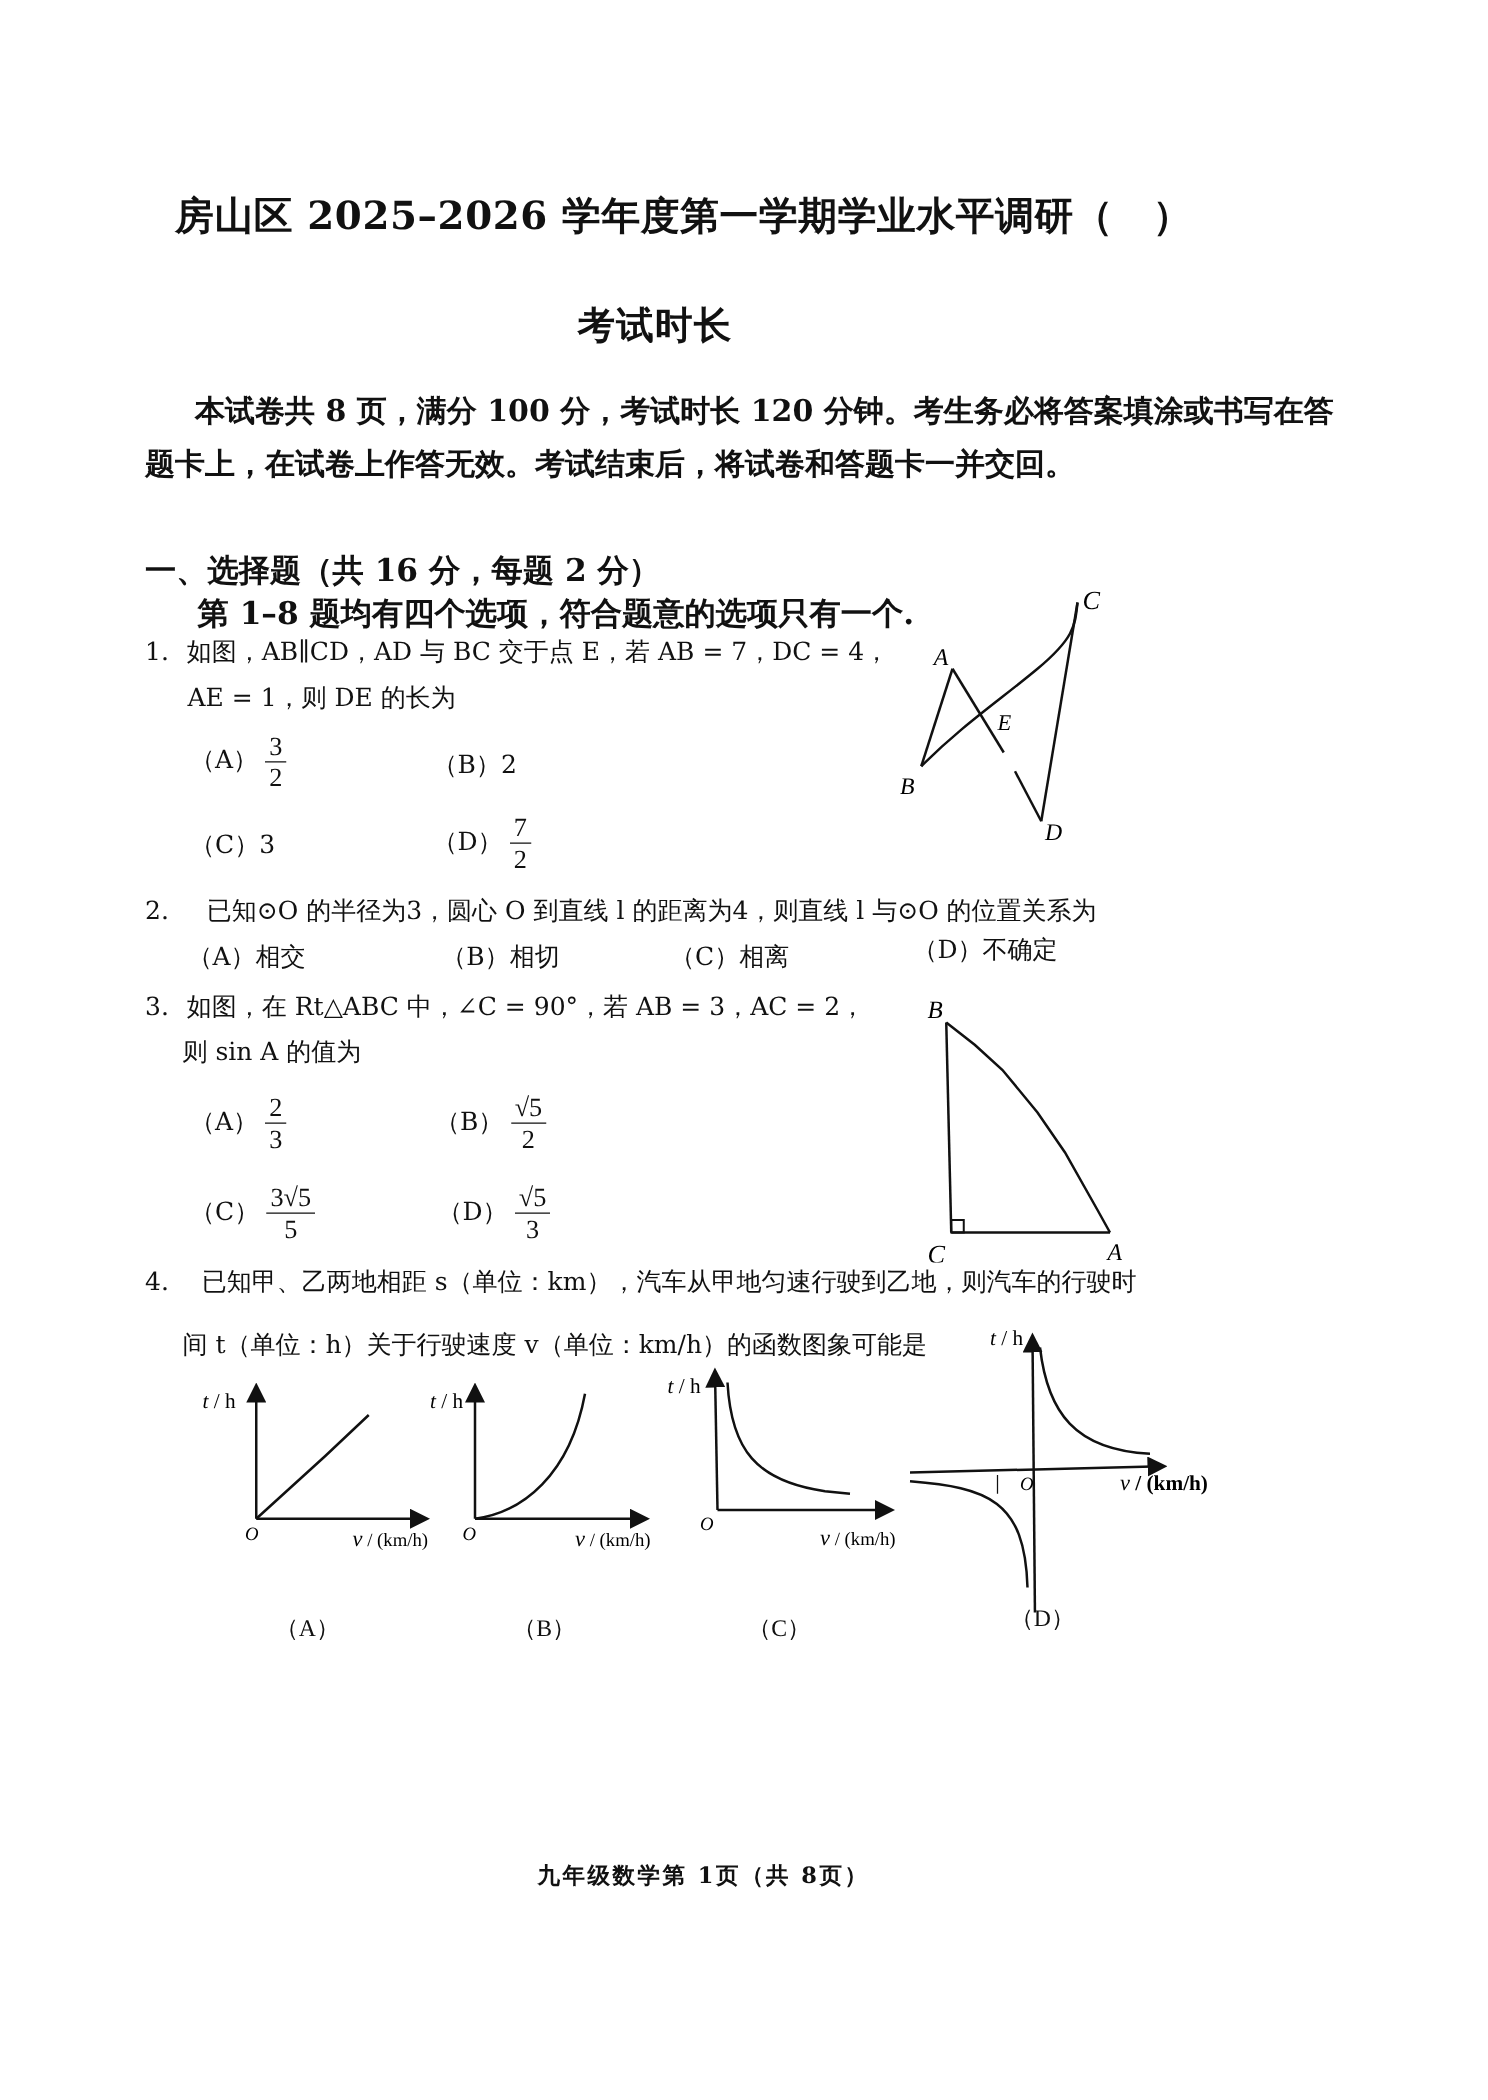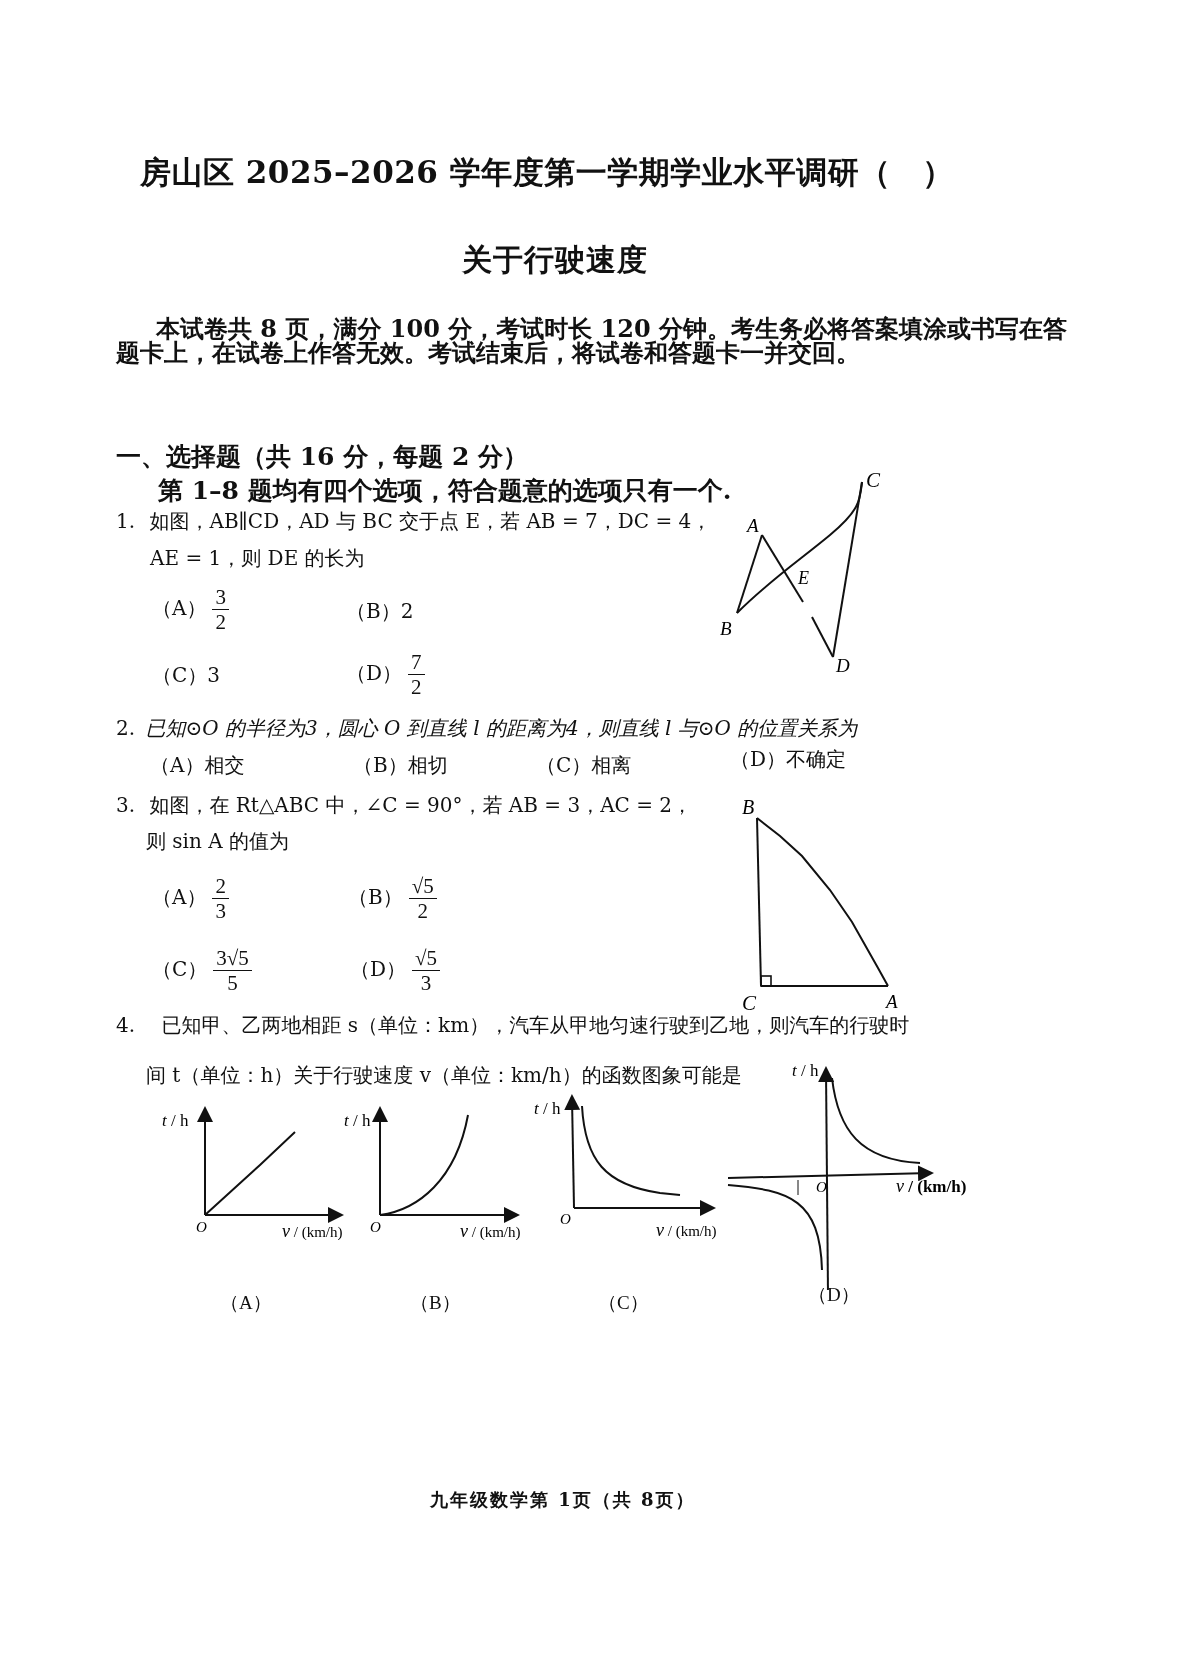--- a/index.html
+++ b/index.html
@@ -17,24 +17,24 @@
   .frac .num { border-bottom:1.6px solid #111; padding:0 3px; }
   .frac .den { padding:0 3px; }
   .cap { font-size:19px; font-family:"Liberation Serif", serif; }
   .footer { left:430px; top:1488px; font-size:18px; font-weight:bold; letter-spacing:2px; }
   svg text { font-family:"Liberation Serif", serif; }
 </style>
 </head>
 <body>
 
 <div class="abs title">房山区 2025–2026 学年度第一学期学业水平调研（　）</div>
-<div class="abs subtitle">关于行驶速度</div>
+<div class="abs subtitle">考试时长</div>
 
 <div class="abs intro" style="left:156px;top:313px;">本试卷共 8 页，满分 100 分，考试时长 120 分钟。考生务必将答案填涂或书写在答</div>
-<div class="abs intro" style="left:116px;top:337px;text-align:center;">题卡上，在试卷上作答无效。考试结束后，将试卷和答题卡一并交回。</div>
+<div class="abs intro" style="left:116px;top:355px;text-align:center;">题卡上，在试卷上作答无效。考试结束后，将试卷和答题卡一并交回。</div>
 
 <div class="abs sec" style="left:116px;top:440px;">一、选择题（共 16 分，每题 2 分）</div>
 <div class="abs sec" style="left:158px;top:474px;">第 1–8 题均有四个选项，符合题意的选项只有一个.</div>
 
 <div class="abs q" style="left:116px;top:508px;">
   <span>1.</span>
   <span style="margin-left:8px;">如图，AB∥CD，AD 与 BC 交于点 E，若 AB = 7，DC = 4，</span>
 </div>
 <div class="abs q" style="left:150px;top:545px;">AE = 1，则 DE 的长为</div>
 
@@ -67,21 +67,21 @@
   </g>
   <text x="47" y="72" font-size="19" font-style="italic">A</text>
   <text x="20" y="175" font-size="19" font-style="italic">B</text>
   <text x="166" y="27" font-size="21" font-style="italic">C</text>
   <text x="136" y="212" font-size="19" font-style="italic">D</text>
   <text x="98" y="124" font-size="18" font-style="italic">E</text>
 </svg>
 
 <div class="abs q" style="left:116px;top:715px;">
   <span>2.</span>
-  <span style="margin-left:4px;font-style:italic;">已知⊙O 的半径为3，圆心 O 到直线 l 的距离为4，则直线 l 与⊙O 的位置关系为</span>
+  <span style="margin-left:24px;">已知⊙O 的半径为3，圆心 O 到直线 l 的距离为4，则直线 l 与⊙O 的位置关系为</span>
 </div>
 <div class="abs opt" style="left:150px;top:752px;">
   <span>（A）</span><span>相交</span>
 </div>
 <div class="abs opt" style="left:353px;top:752px;">
   <span>（B）</span><span>相切</span>
 </div>
 <div class="abs opt" style="left:536px;top:752px;">
   <span>（C）</span><span>相离</span>
 </div>

